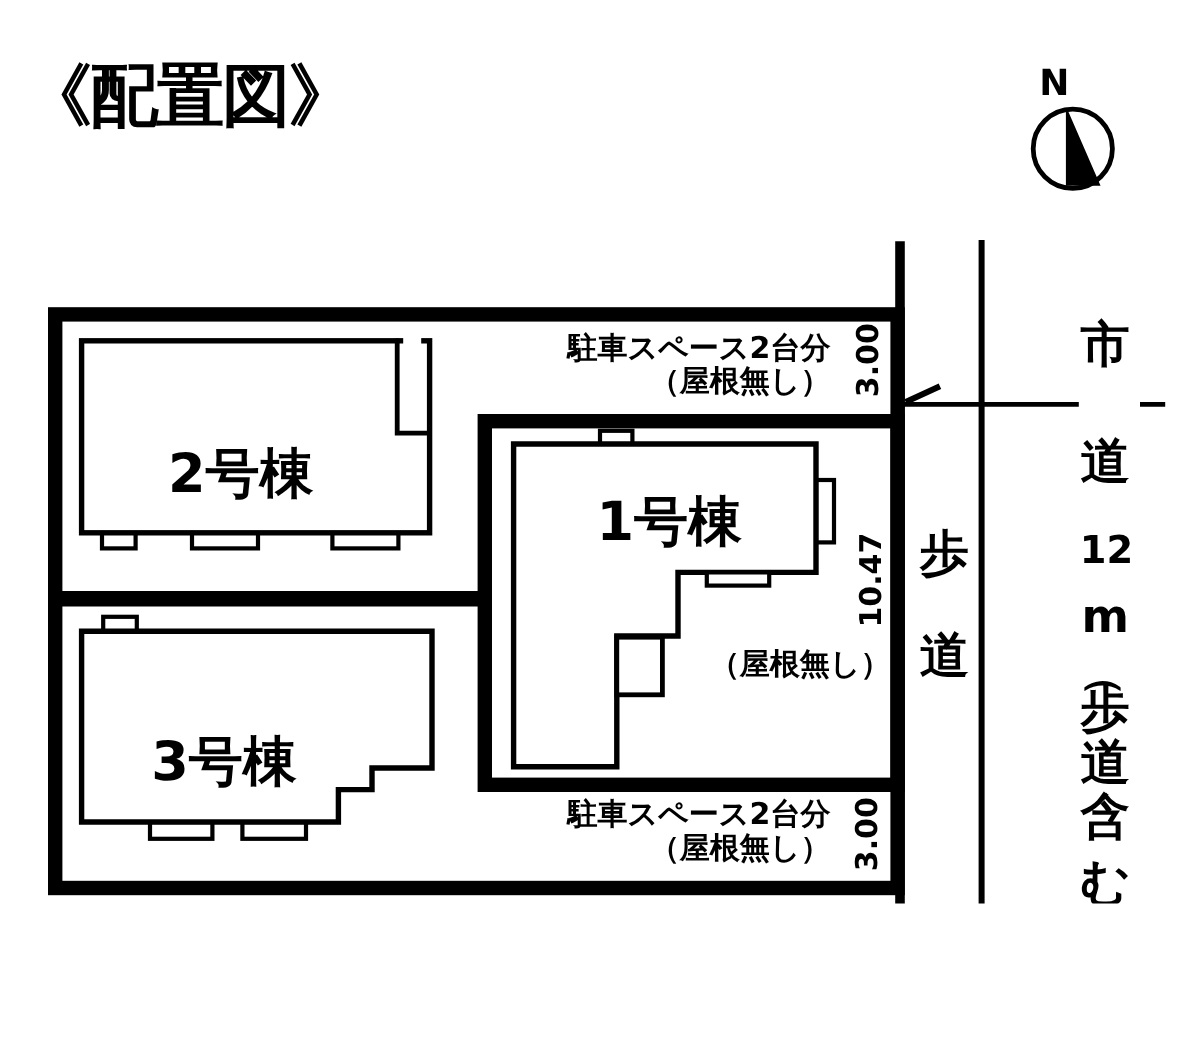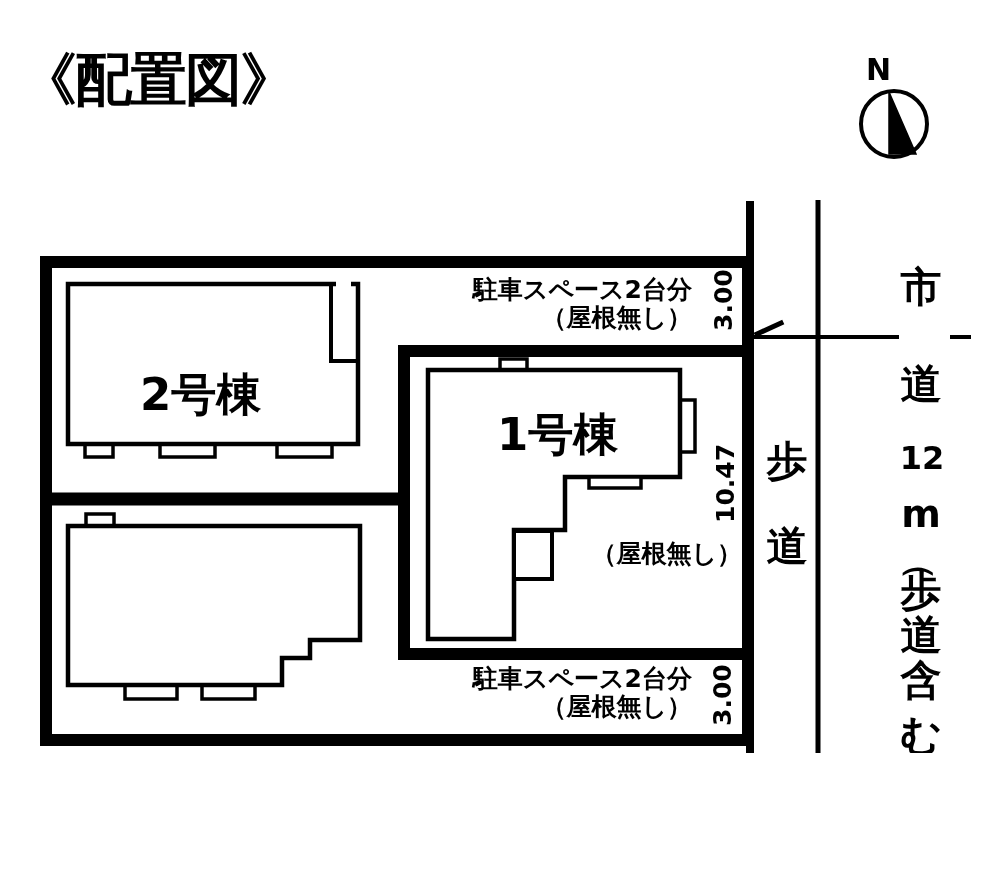--- a/index.html
+++ b/index.html
@@ -60,20 +60,21 @@
     <circle cx="894" cy="124" r="33" fill="#fff" stroke="#000" stroke-width="4"></circle>
     <polygon points="889,92 889,154 916,154" fill="#000" stroke="#000" stroke-width="1.5"></polygon>
   </svg>
 
   <div class="abs title">《配置図》</div>
 
   <div class="abs north" style="left:866px; top:52px;">N</div>
 
   <div class="abs bldg-label" style="left:497px; top:381px;">1号棟</div>
   <div class="abs bldg-label" style="left:140px; top:341px;">2号棟</div>
+  <div class="abs bldg-label" style="left:126px; top:581px;">3号棟</div>
 
   <div class="abs pk" style="left:440px; top:276px; width:252px;">
     <span class="l">駐車スペース2台分</span>
     <span class="l">（屋根無し）</span>
   </div>
   <div class="abs dim" style="left:696px; top:290px; width:56px;">3.00</div>
 
   <div class="abs pk" style="left:558px; top:540px; width:184px;">
     <span class="l">（屋根無し）</span>
   </div>

